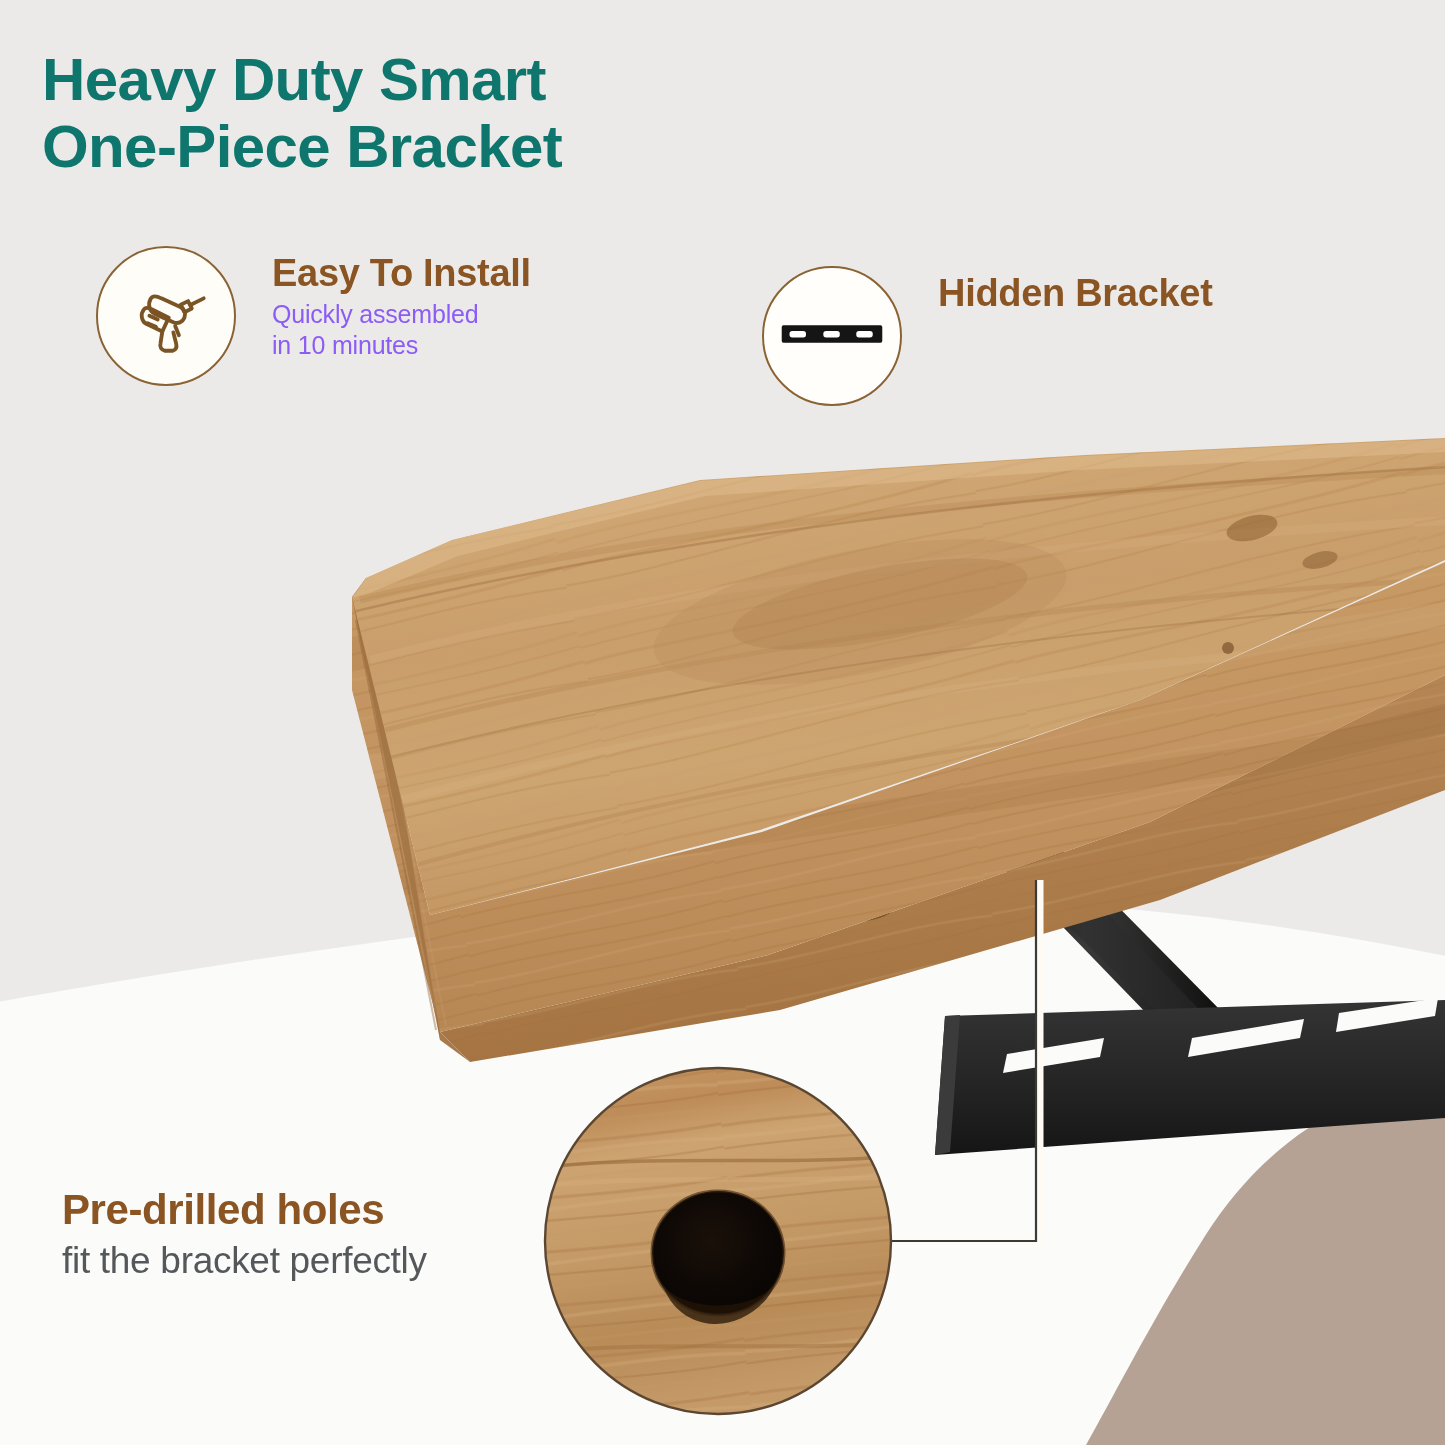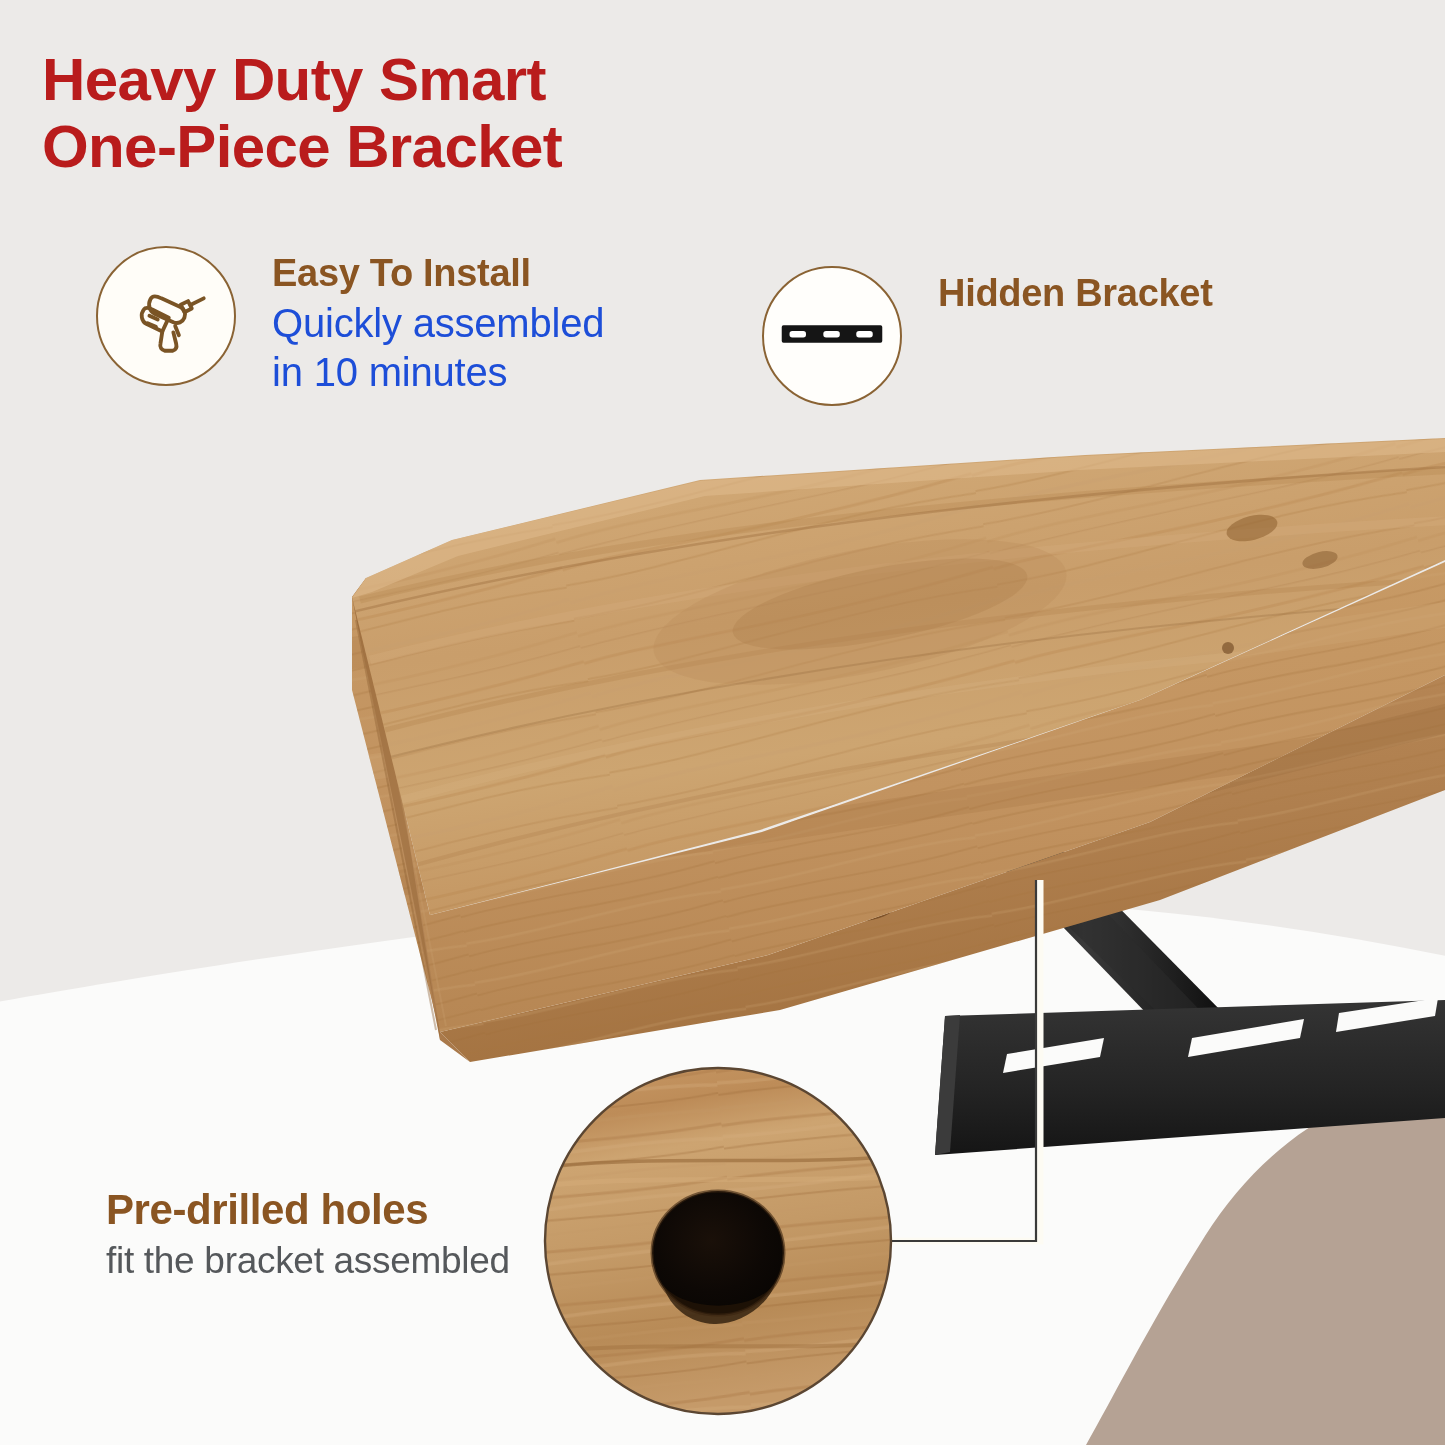--- a/index.html
+++ b/index.html
@@ -18,21 +18,21 @@
   
   .headline {
     position: absolute;
     left: 42px;
     top: 46px;
     width: 860px;
     font-size: 60px;
     font-weight: bold;
     line-height: 1.12;
     letter-spacing: -0.6px;
-    color: #b91c1c;
+    color: #0f766e;
     white-space: pre-line;
   }
 
   
   .feature {
     position: absolute;
     display: flex;
     align-items: flex-start;
     gap: 36px;
   }
@@ -56,34 +56,33 @@
   .ftext { padding-top: 6px; }
   .ftitle {
     font-size: 38px;
     font-weight: bold;
     color: #8a5522;
     letter-spacing: -0.3px;
     margin-bottom: 4px;
     white-space: nowrap;
   }
   .fbody {
-    font-size: 40px;
-    color: #1d4ed8;
+    font-size: 25px;
+    color: #8b5cf6;
     line-height: 1.22;
     white-space: pre-line;
     letter-spacing: -0.2px;
   }
 
   
   .callout {
     position: absolute;
     left: 62px;
     top: 1186px;
     width: 520px;
-    margin-left: 44px;
   }
   .callout .ctitle {
     font-size: 42px;
     font-weight: bold;
     color: #8a5522;
     letter-spacing: -0.4px;
     margin-bottom: 6px;
   }
   .callout .cbody {
     font-size: 37px;
@@ -340,16 +339,16 @@
         </svg>
       </span>
     </div>
     <div class="ftext">
       <div class="ftitle">Hidden Bracket</div>
     </div>
   </div>
 
   <div class="callout">
     <div class="ctitle">Pre-drilled holes</div>
-    <div class="cbody">fit the bracket assembled</div>
+    <div class="cbody">fit the bracket perfectly</div>
   </div>
 
 </div>
 
 </body></html>

